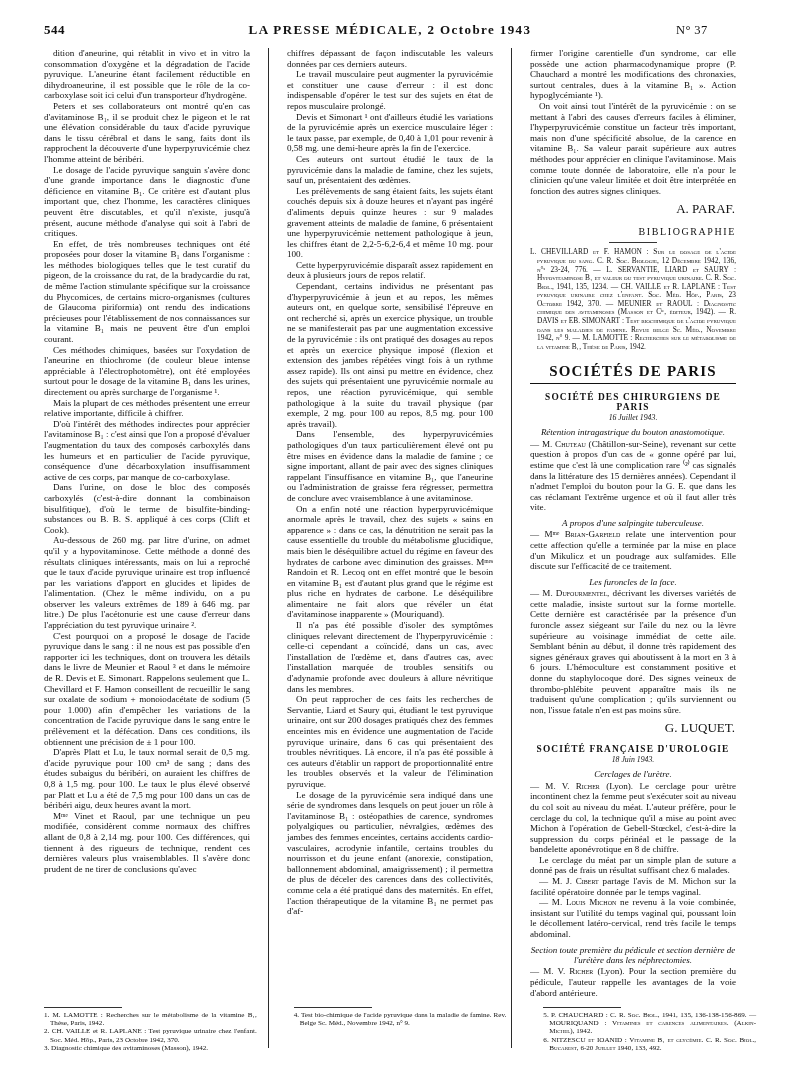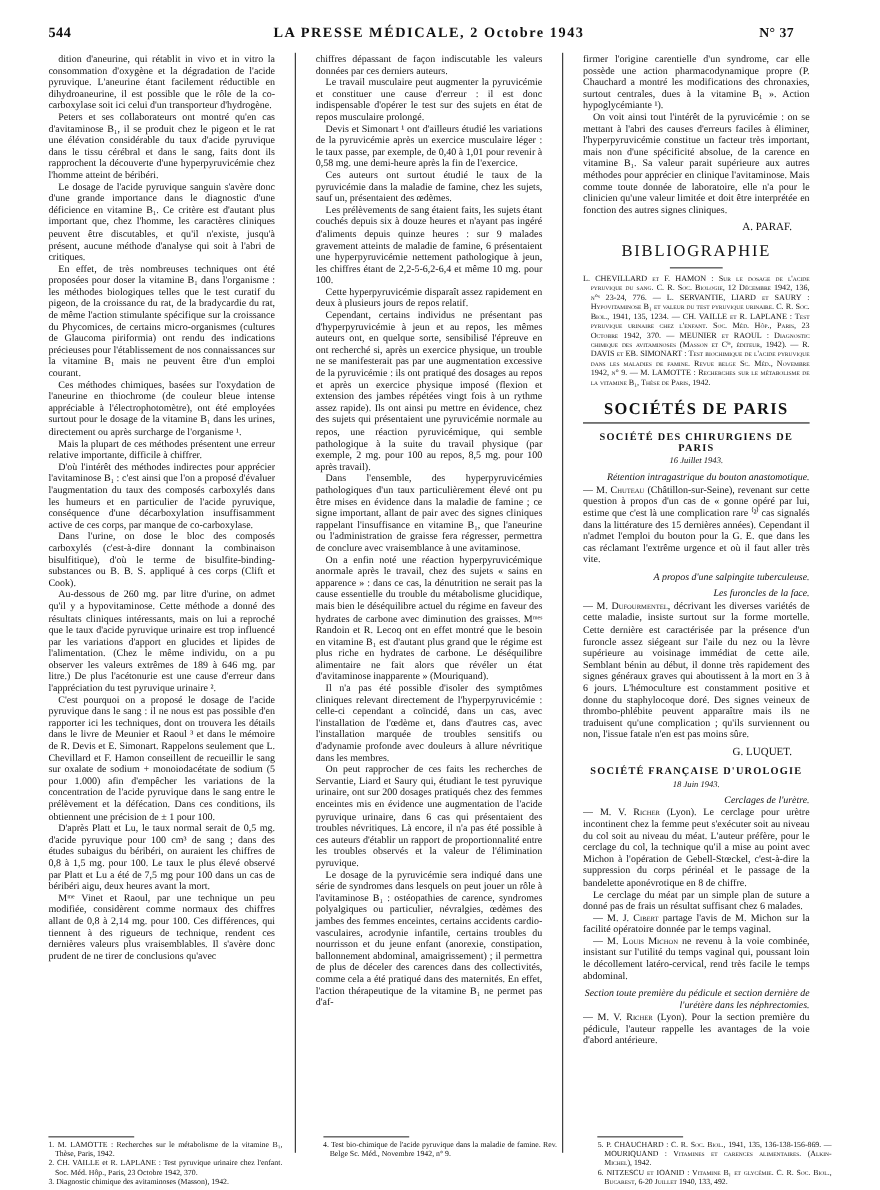--- a/index.html
+++ b/index.html
@@ -39,23 +39,23 @@
   }
   .running-head .journal {
     flex: 1;
     text-align: center;
     font-weight: bold;
     font-size: 13px;
     letter-spacing: 1.4px;
   }
   .running-head .issue {
     width: 60px;
-    text-align: center;
+    text-align: left;
     font-size: 12.5px;
-    font-weight: bold;
+    font-weight: normal;
     letter-spacing: 0.4px;
   }
   
   .columns {
     display: flex;
     gap: 16px;
     height: 1000px;
   }
   .col {
     width: 232px;
@@ -72,29 +72,29 @@
     margin: 0 0 0 0;
     font-size: 9.1px;
     line-height: 10.6px;
     text-align: justify;
     text-indent: 9px;
     hyphens: auto;
   }
   p.noind { text-indent: 0; }
   .sig {
     text-align: right;
-    font-size: 10px;
+    font-size: 13px;
     font-variant: small-caps;
     margin-top: 5px;
-    margin-right: 16px;
+    margin-right: 1px;
   }
   
   .biblio-title {
-    text-align: center;
-    font-size: 15px;
+    text-align: right;
+    font-size: 10px;
     letter-spacing: 1.6px;
     margin: 9px 0 5px 0;
   }
   .biblio-rule {
     width: 48px;
     border-top: 1px solid #333;
     margin: 0 auto 5px auto;
   }
   .ref {
     font-size: 7.4px;
@@ -126,29 +126,29 @@
   }
   .soc-date {
     text-align: center;
     font-size: 7.8px;
     font-style: italic;
     margin-bottom: 5px;
   }
   .art-title {
     font-size: 9px;
     font-style: italic;
-    text-align: right;
+    text-align: center;
     line-height: 10.4px;
     margin: 5px 0 1px 0;
   }
   .speaker { font-variant: small-caps; }
   
   .footnotes {
     position: absolute;
-    bottom: 4px;
+    bottom: 30px;
     left: 44px;
     right: 44px;
     display: flex;
     gap: 16px;
   }
   .fn-col { width: 232px; }
   .fn-rule {
     border-top: 1px solid #333;
     width: 78px;
     margin-bottom: 3px;
@@ -220,20 +220,21 @@
       <h2 class="societes">SOCIÉTÉS DE PARIS</h2>
       <div class="h2rule"></div>
 
       <h3 class="soc">SOCIÉTÉ DES CHIRURGIENS DE PARIS</h3>
       <div class="soc-date">16 Juillet 1943.</div>
 
       <div class="art-title">Rétention intragastrique du bouton anastomotique.</div>
       <p class="noind"><span class="speaker">— M. Chuteau</span> <span>(Châtillon-sur-Seine), revenant sur cette question à propos d'un cas de « gonne opéré par lui, estime que c'est là une complication rare ⁽²⁾ cas signalés dans la littérature des 15 dernières années). Cependant il n'admet l'emploi du bouton pour la G. E. que dans les cas réclamant l'extrême urgence et où il faut aller très vite.</span></p>
 
       <div class="art-title">A propos d'une salpingite tuberculeuse.</div>
+      <p class="noind"><span class="speaker">— Mᵐᵉ Brian-Garfield</span> <span>relate une intervention pour cette affection qu'elle a terminée par la mise en place d'un Mikulicz et un poudrage aux sulfamides. Elle discute sur l'efficacité de ce traitement.</span></p>
 
       <div class="art-title">Les furoncles de la face.</div>
       <p class="noind"><span class="speaker">— M. Dufourmentel,</span> <span>décrivant les diverses variétés de cette maladie, insiste surtout sur la forme mortelle. Cette dernière est caractérisée par la présence d'un furoncle assez siégeant sur l'aile du nez ou la lèvre supérieure au voisinage immédiat de cette aile. Semblant bénin au début, il donne très rapidement des signes généraux graves qui aboutissent à la mort en 3 à 6 jours. L'hémoculture est constamment positive et donne du staphylocoque doré. Des signes veineux de thrombo-phlébite peuvent apparaître mais ils ne traduisent qu'une complication ; qu'ils surviennent ou non, l'issue fatale n'en est pas moins sûre.</span></p>
       <div class="sig">G. LUQUET.</div>
 
       <h3 class="soc">SOCIÉTÉ FRANÇAISE D'UROLOGIE</h3>
       <div class="soc-date">18 Juin 1943.</div>
 
       <div class="art-title">Cerclages de l'urètre.</div>
       <p class="noind"><span class="speaker">— M. V. Richer</span> <span>(Lyon). Le cerclage pour urètre incontinent chez la femme peut s'exécuter soit au niveau du col soit au niveau du méat. L'auteur préfère, pour le cerclage du col, la technique qu'il a mise au point avec Michon à l'opération de Gebell-Stœckel, c'est-à-dire la suppression du corps périnéal et le passage de la bandelette aponévrotique en 8 de chiffre.</span></p>

